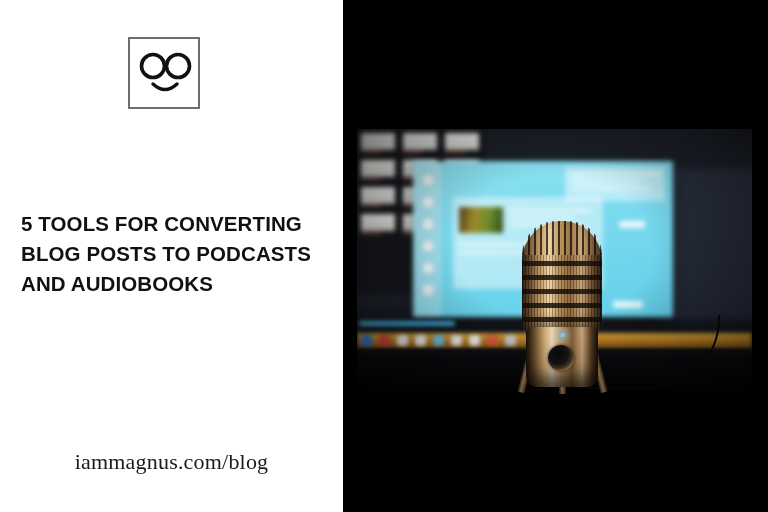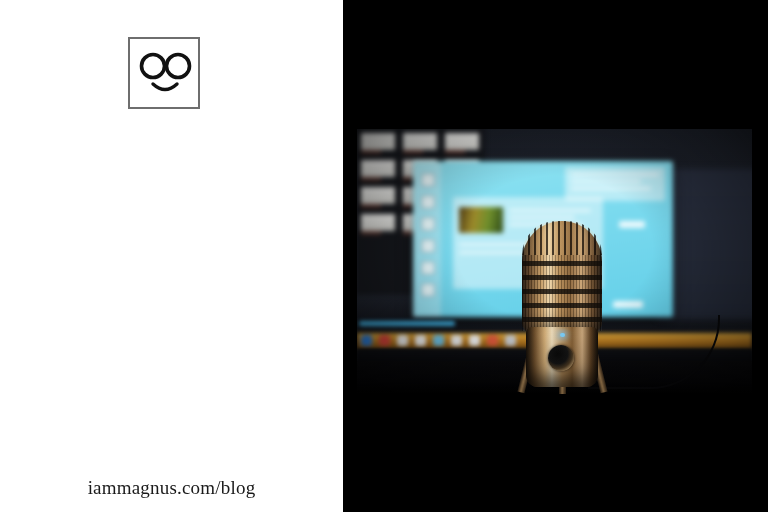--- a/index.html
+++ b/index.html
@@ -69,24 +69,23 @@
     margin: 0;
   }
 
   .url {
     position: absolute;
     left: 0;
     top: 449px;
     width: 343px;
     text-align: center;
     font-family: "Liberation Serif", serif;
-    font-size: 19px;
+    font-size: 22px;
     letter-spacing: 0.2px;
     color: #1a1a1a;
-    margin-top: 28px;
   }
 
   
   .right-panel {
     position: absolute;
     left: 343px;
     top: 0;
     width: 425px;
     height: 512px;
     background: #000000;
@@ -374,20 +373,21 @@
       <div class="logo-box"></div>
       <svg class="logo-face" viewBox="0 0 72 72">
         <circle cx="25" cy="29" r="11.5" fill="none" stroke="#111111" stroke-width="3.6"></circle>
         <circle cx="50" cy="29" r="11.5" fill="none" stroke="#111111" stroke-width="3.6"></circle>
         <line x1="36.5" y1="29" x2="38.5" y2="29" stroke="#111111" stroke-width="3.6"></line>
         <line x1="13.5" y1="26" x2="13.5" y2="26" stroke="#111111" stroke-width="3.6"></line>
         <path d="M25 47 Q37 58 49 47" fill="none" stroke="#111111" stroke-width="3.4" stroke-linecap="round"></path>
       </svg>
     </div>
 
+    <h1 class="title">5 TOOLS FOR CONVERTING BLOG POSTS TO PODCASTS AND AUDIOBOOKS</h1>
 
     <div class="url">iammagnus.com/blog</div>
   </div>
 
   <div class="right-panel">
 
     <div class="photo">
       <div class="scene">
 
         <div class="desktop-bg"></div>

